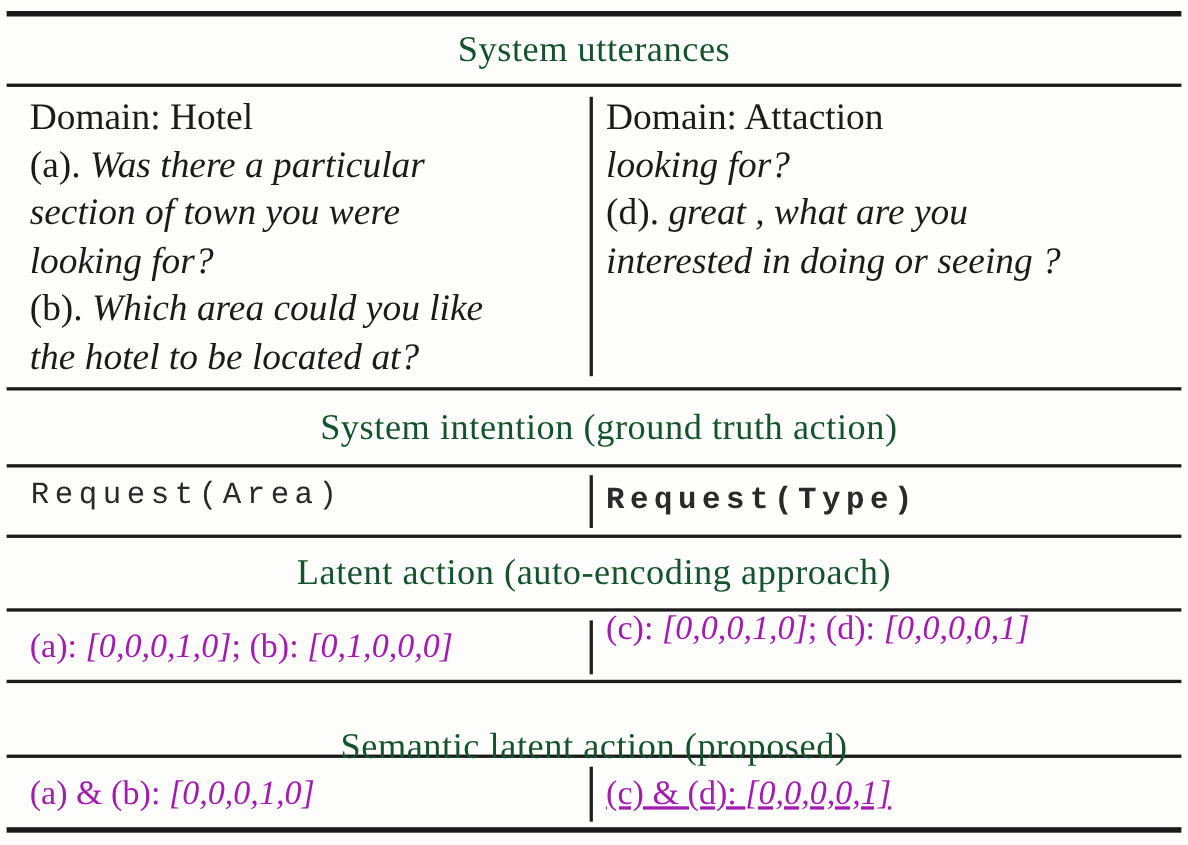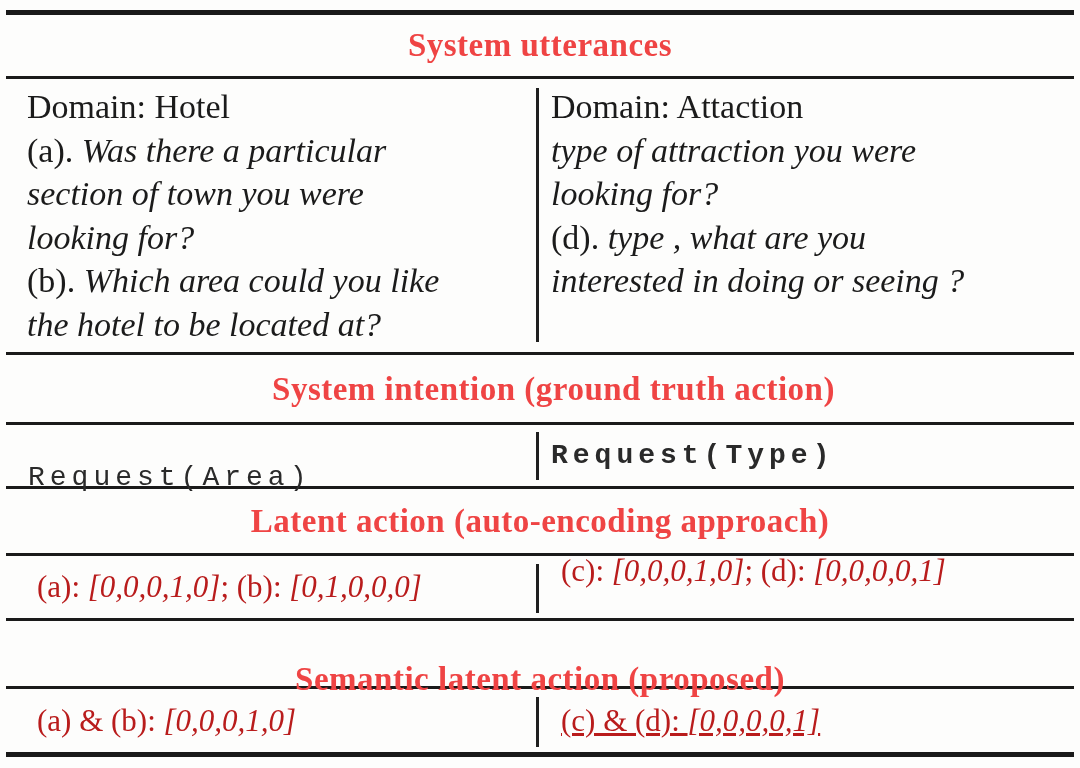--- a/index.html
+++ b/index.html
@@ -29,38 +29,37 @@
   .vdivider {
     position: absolute;
     width: 3px;
     background: #1f1f1f;
   }
   .section-header {
     position: absolute;
     left: 0;
     right: 0;
     text-align: center;
-    font-weight: bold;
+    font-weight: normal;
     font-size: 33px;
     letter-spacing: 0.5px;
-    color: #ef4444;
+    color: #14532d;
   }
   .utt-col {
     position: absolute;
     font-size: 34px;
     line-height: 43.5px;
     white-space: nowrap;
     color: #1b1b1b;
   }
   .row-cell {
     position: absolute;
     font-size: 31px;
     white-space: nowrap;
-    color: #b91c1c;
-    margin-left: 10px;
+    color: #a21caf;
   }
   .mono-cell {
     position: absolute;
     font-family: "Liberation Mono", "DejaVu Sans Mono", monospace;
     font-size: 28px;
     letter-spacing: 5px;
     white-space: nowrap;
     color: #2a2a2a;
   }
   .it { font-style: italic; }
@@ -89,29 +88,28 @@
       <div class="line"><span class="it">section of town you were</span></div>
       <div class="line"><span class="it">looking for?</span></div>
       <div class="line"><span>(b). </span><span class="it">Which area could you like</span></div>
       <div class="line"><span class="it">the hotel to be located at?</span></div>
     </div>
 
   <div class="vdivider" style="left:536px; top:88px; height:254px;"></div>
 
   <div class="utt-col" style="left:551px; top:85px; width:520px;">
       <div class="line"><span>Domain: Attaction</span></div>
-      <div class="line"><span class="it">type of attraction you were</span></div>
       <div class="line"><span class="it">looking for?</span></div>
-      <div class="line"><span>(d). </span><span class="it">type , what are you</span></div>
+      <div class="line"><span>(d). </span><span class="it">great , what are you</span></div>
       <div class="line"><span class="it">interested in doing or seeing ?</span></div>
     </div>
 
   <div class="section-header" style="top:356px; height:66px; line-height:66px;margin-left:27px;">System intention (ground truth action)</div>
 
-  <div class="mono-cell" style="left:28px; top:447px; height:61px; line-height:61px;">Request(Area)</div>
+  <div class="mono-cell" style="left:28px; top:420px; height:61px; line-height:61px;">Request(Area)</div>
 
   <div class="vdivider" style="left:536px; top:432px; height:48px;"></div>
 
   <div class="mono-cell" style="left:551px; top:425px; height:61px; line-height:61px;font-weight:bold;">Request(Type)</div>
 
   <div class="section-header" style="top:489px; height:64px; line-height:64px;">Latent action (auto-encoding approach)</div>
 
   <div class="row-cell" style="left:27px; top:556px; height:62px; line-height:62px;"><span>(a): </span><span class="it">[0,0,0,1,0]</span><span>; (b): </span><span class="it">[0,1,0,0,0]</span></div>
 
   <div class="vdivider" style="left:536px; top:564px; height:49px;"></div>

